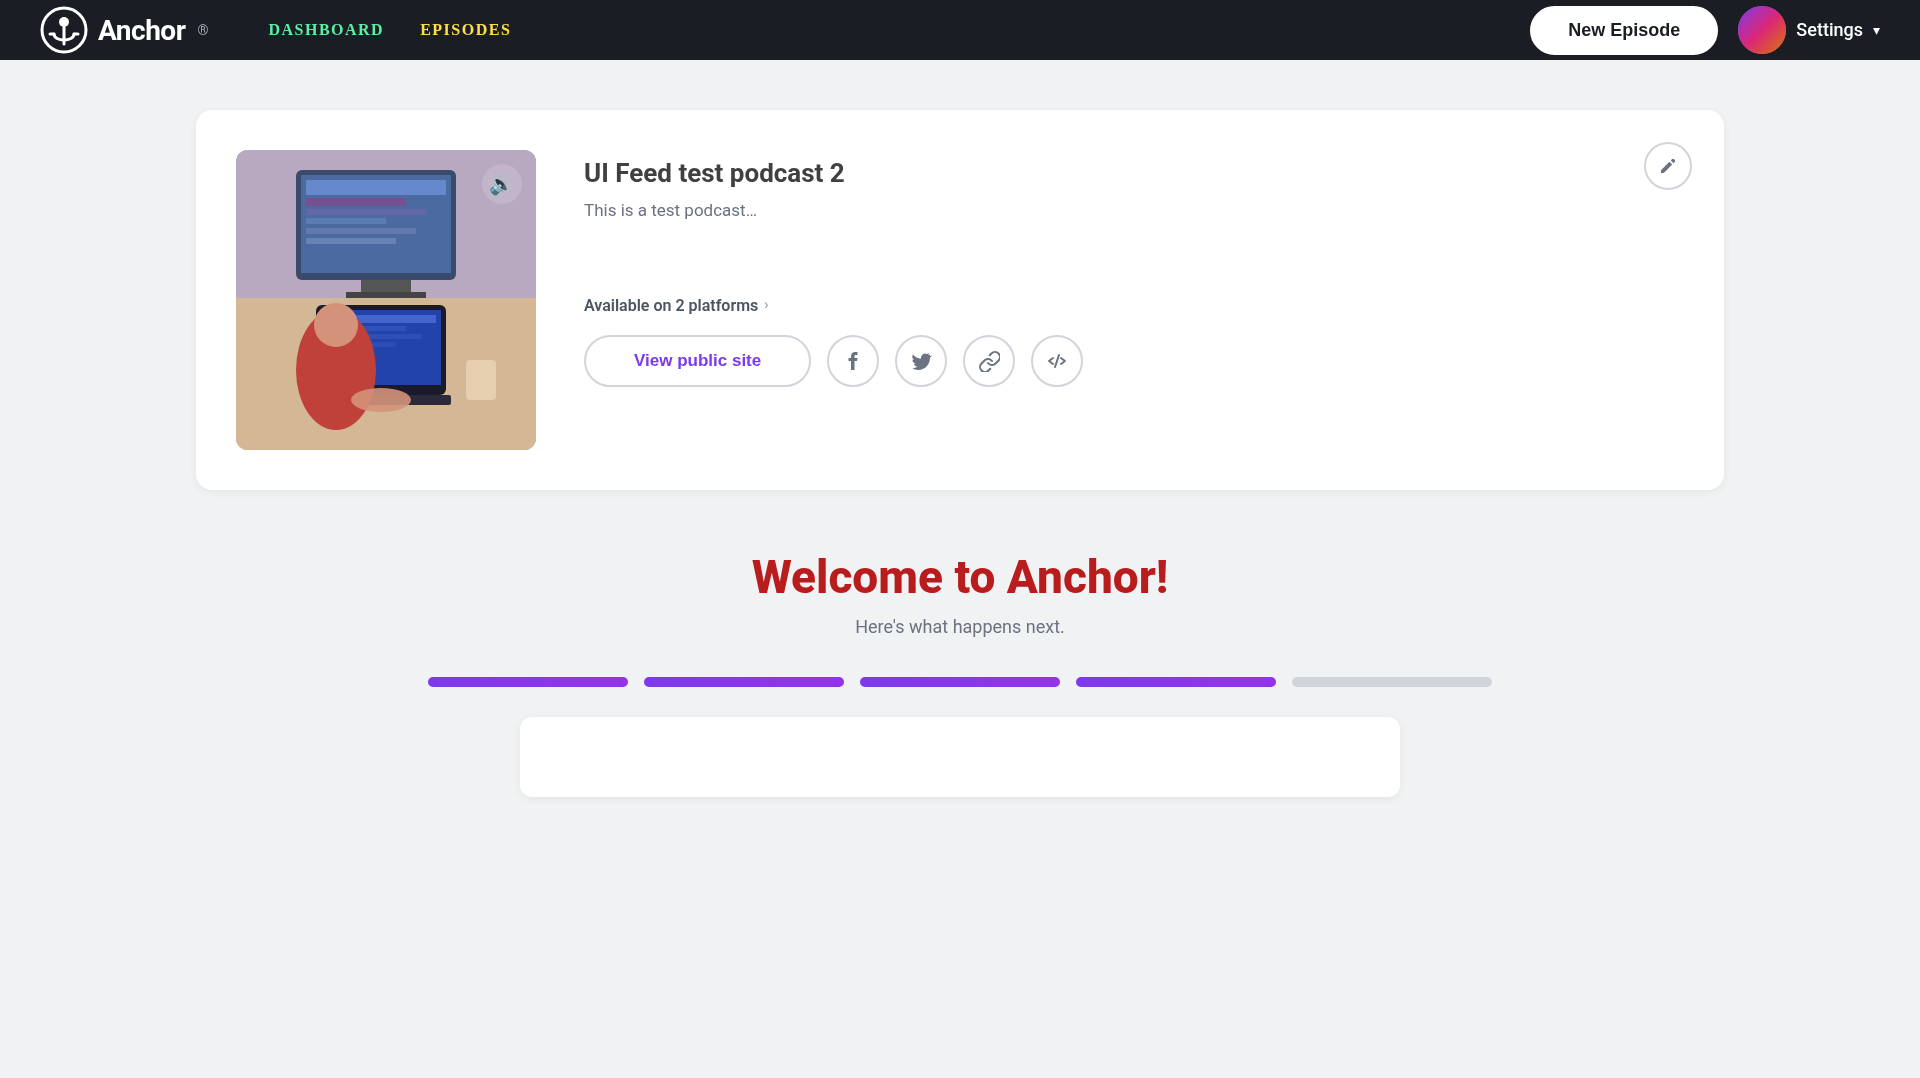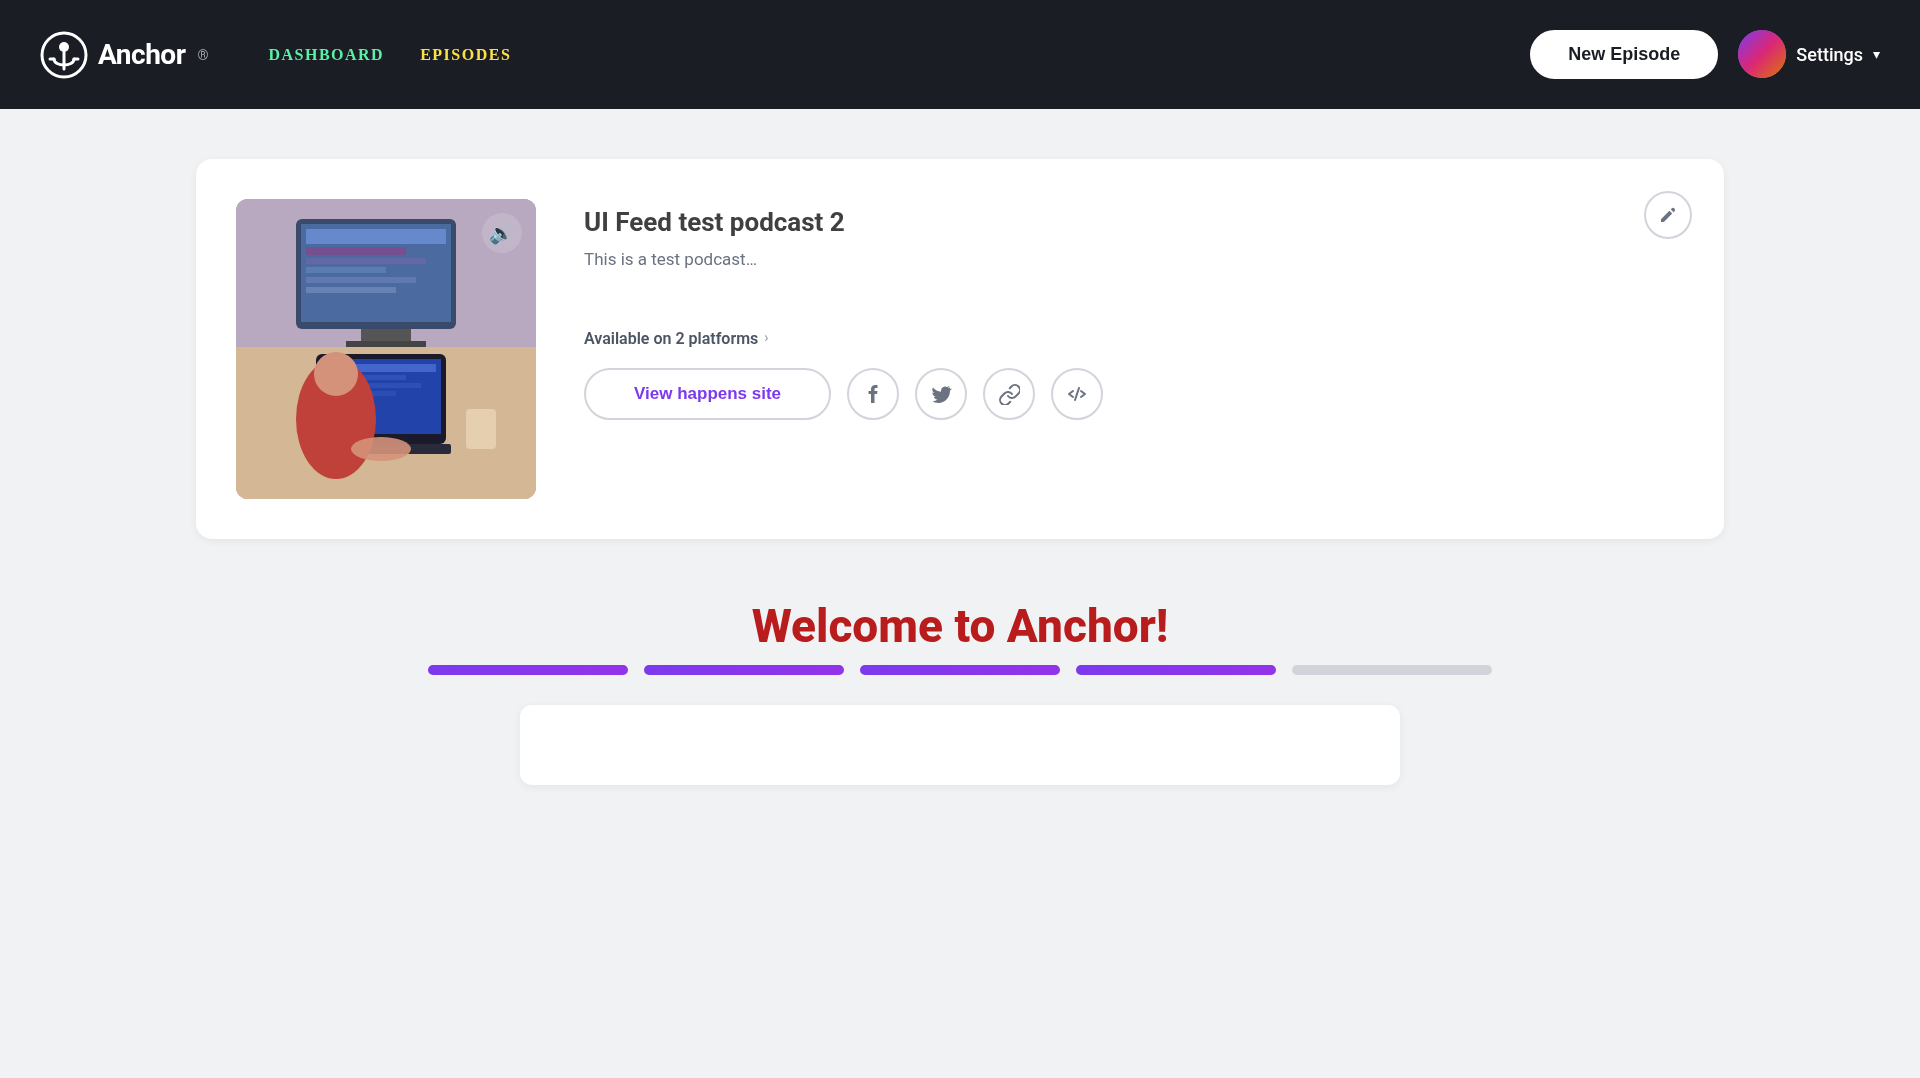--- a/index.html
+++ b/index.html
@@ -7,21 +7,21 @@
       font-family: -apple-system, BlinkMacSystemFont, 'Segoe UI', Roboto, sans-serif;
       background: #f1f2f4;
       width: 1920px;
       min-height: 1078px;
       overflow-x: hidden;
     }
 
     
     .navbar {
       background: #1a1d23;
-      height: 109px;
+      height: 60px;
       display: flex;
       align-items: center;
       padding: 7px 40px;
       gap: 40px;
     }
     .navbar-brand {
       display: flex;
       align-items: center;
       gap: 10px;
       text-decoration: none;
@@ -153,21 +153,21 @@
     }
     .podcast-title {
       font-size: 26px;
       font-weight: 700;
       color: #404040;
       margin-bottom: 12px;
     }
     .podcast-desc {
       font-size: 17px;
       color: #6b7280;
-      margin-bottom: 60px;
+      margin-bottom: 76px;
     }
     .platforms-link {
       display: flex;
       gap: 6px;
       font-size: 16px;
       font-weight: 600;
       color: #4b5563;
       margin-bottom: 20px;
       cursor: pointer;
       text-decoration: none;
@@ -361,21 +361,21 @@
     <div class="podcast-info">
       <h2 class="podcast-title">UI Feed test podcast 2</h2>
       <p class="podcast-desc">This is a test podcast…</p>
 
       <a class="platforms-link">
         <span>Available on 2 platforms</span>
         <span class="arrow">›</span>
       </a>
 
       <div class="podcast-actions">
-        <button class="view-public-btn">View happens site</button>
+        <button class="view-public-btn">View public site</button>
 
         <button class="social-btn">
           <svg width="22" height="22" viewBox="0 0 22 22" fill="none">
             <path d="M12.5 11h2.5l.5-3H12.5V6.5c0-.84.27-1.5 1.5-1.5H15.5V2.1S14.5 2 13.3 2C10.6 2 9 3.7 9 6.3V8H6.5v3H9v9h3.5v-9z" fill="#6b7280"></path>
           </svg>
         </button>
 
         <button class="social-btn">
           <svg width="22" height="22" viewBox="0 0 22 22" fill="none">
             <path d="M20 4.6a8.4 8.4 0 01-2.36.65A4.15 4.15 0 0019.5 3a8.3 8.3 0 01-2.61 1A4.12 4.12 0 0011 7.8c0 .32.04.63.1.93A11.7 11.7 0 013 4.5a4.12 4.12 0 001.27 5.5 4.1 4.1 0 01-1.87-.51v.05a4.12 4.12 0 003.3 4.04 4.14 4.14 0 01-1.86.07 4.13 4.13 0 003.85 2.86A8.27 8.27 0 012 18.1a11.67 11.67 0 006.29 1.84c7.55 0 11.68-6.25 11.68-11.67 0-.18 0-.35-.01-.52A8.35 8.35 0 0022 5.6a8.3 8.3 0 01-2 .55V4.6z" fill="#6b7280"></path>
@@ -401,20 +401,21 @@
 
     <button class="edit-btn">
       <svg width="20" height="20" viewBox="0 0 20 20" fill="none">
         <path d="M13.586 3.586a2 2 0 112.828 2.828l-.793.793-2.828-2.828.793-.793zM11.379 5.793L3 14.172V17h2.828l8.38-8.379-2.83-2.828z" fill="#6b7280"></path>
       </svg>
     </button>
   </div>
 
   <div class="welcome-section">
     <h1 class="welcome-title">Welcome to Anchor!</h1>
+    <p class="welcome-subtitle">Here's what happens next.</p>
 
     <div class="progress-steps">
       <div class="progress-step active"></div>
       <div class="progress-step active"></div>
       <div class="progress-step active"></div>
       <div class="progress-step active"></div>
       <div class="progress-step inactive"></div>
     </div>
 
     <div class="content-box">

